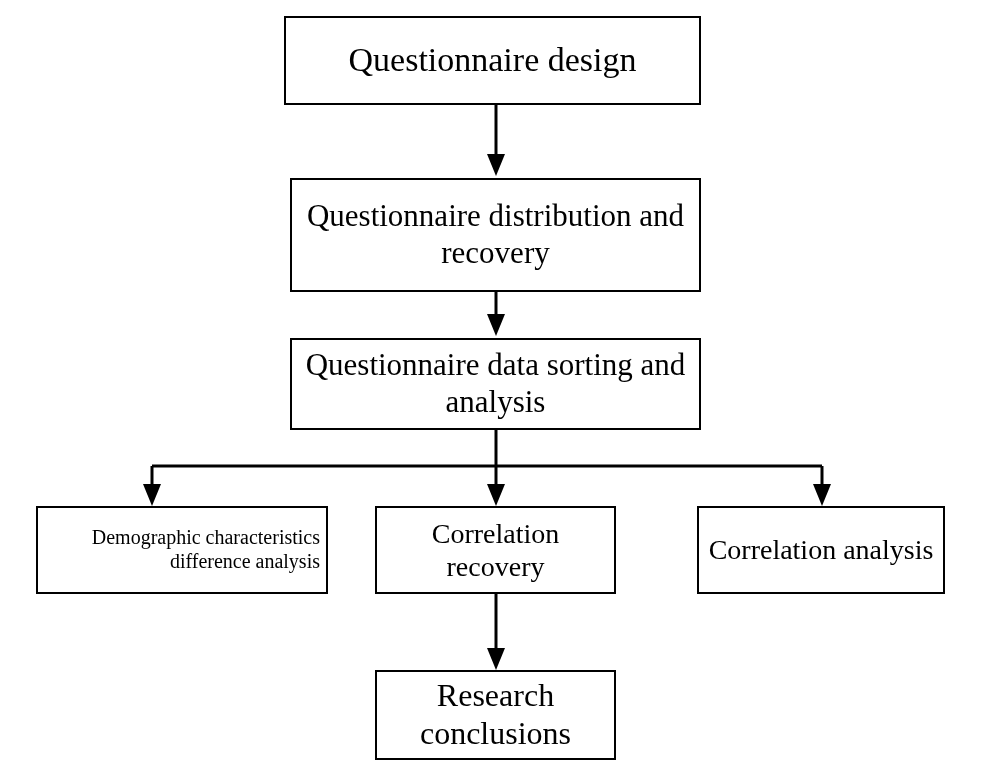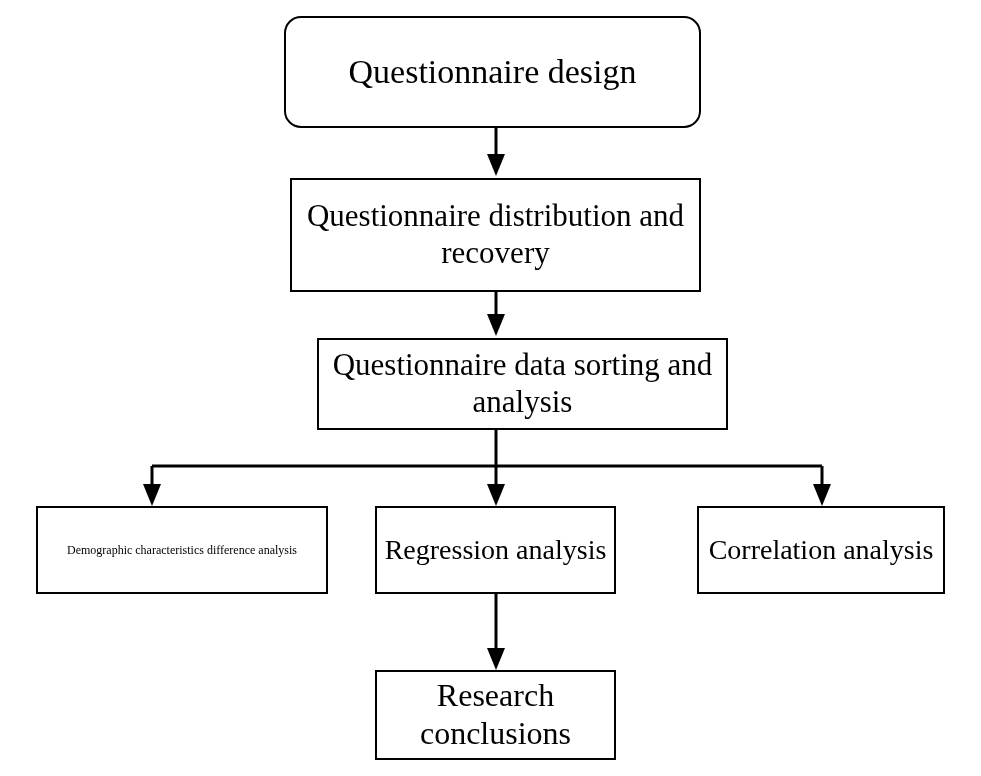--- a/index.html
+++ b/index.html
@@ -26,24 +26,24 @@
     justify-content: center;
     text-align: center;
     line-height: 1.18;
     padding: 2px 6px;
   }
   .node span {
     display: block;
     width: 100%;
   }
   
-  #n-design      { left: 284px; top: 16px;  width: 417px; height: 112px;  font-size: 34px; border-radius: 17px; }
+  #n-design      { left: 284px; top: 16px;  width: 417px; height: 89px;  font-size: 34px; }
   #n-distribute  { left: 290px; top: 178px; width: 411px; height: 114px;  font-size: 31px; }
-  #n-sorting     { left: 290px; top: 338px; width: 411px; height: 92px;  font-size: 31px; margin-left: 27px; }
-  #n-demographic { left: 36px;  top: 506px; width: 292px; height: 88px;  font-size: 12px; }
+  #n-sorting     { left: 290px; top: 338px; width: 411px; height: 92px;  font-size: 31px; }
+  #n-demographic { left: 36px;  top: 506px; width: 292px; height: 88px;  font-size: 20px; text-align: right; }
   #n-correlation { left: 375px; top: 506px; width: 241px; height: 88px;  font-size: 28px; }
   #n-regression  { left: 697px; top: 506px; width: 248px; height: 88px;  font-size: 28px; }
   #n-conclusions { left: 375px; top: 670px; width: 241px; height: 90px;  font-size: 32px; }
 
   svg.connectors {
     position: absolute;
     left: 0;
     top: 0;
     width: 981px;
     height: 776px;
@@ -112,21 +112,21 @@
 
   <div class="node" id="n-sorting">
     <span>Questionnaire data sorting and analysis</span>
   </div>
 
   <div class="node" id="n-demographic">
     <span>Demographic characteristics difference analysis</span>
   </div>
 
   <div class="node" id="n-correlation">
-    <span>Regression analysis</span>
+    <span>Correlation recovery</span>
   </div>
 
   <div class="node" id="n-regression">
     <span>Correlation analysis</span>
   </div>
 
   <div class="node" id="n-conclusions">
     <span>Research conclusions</span>
   </div>
 

